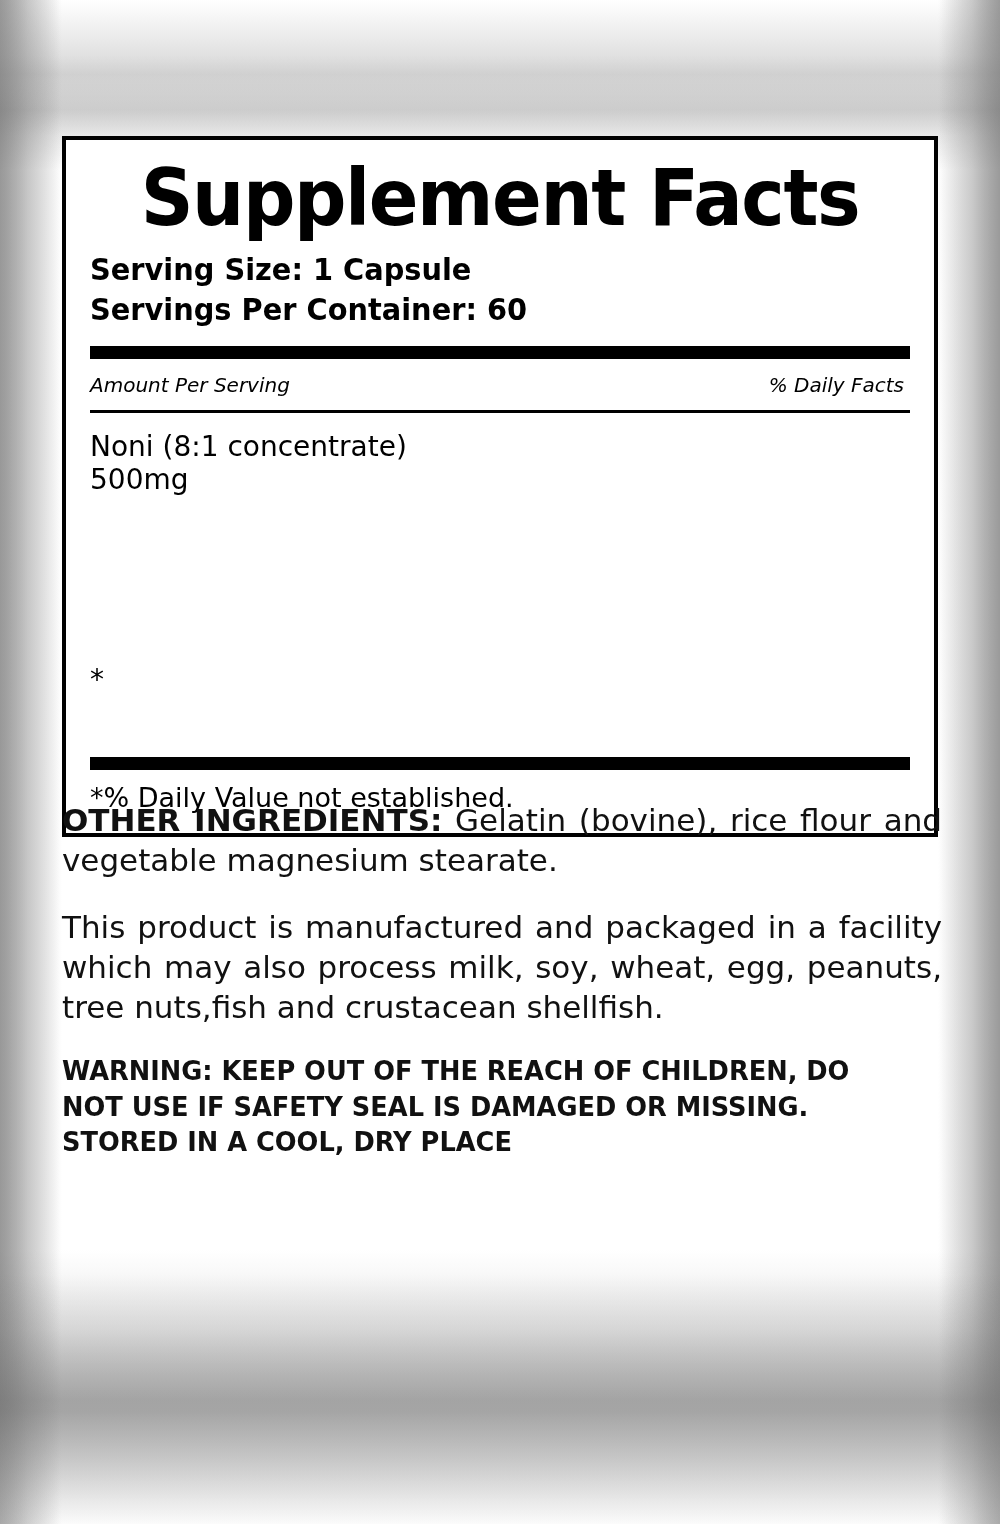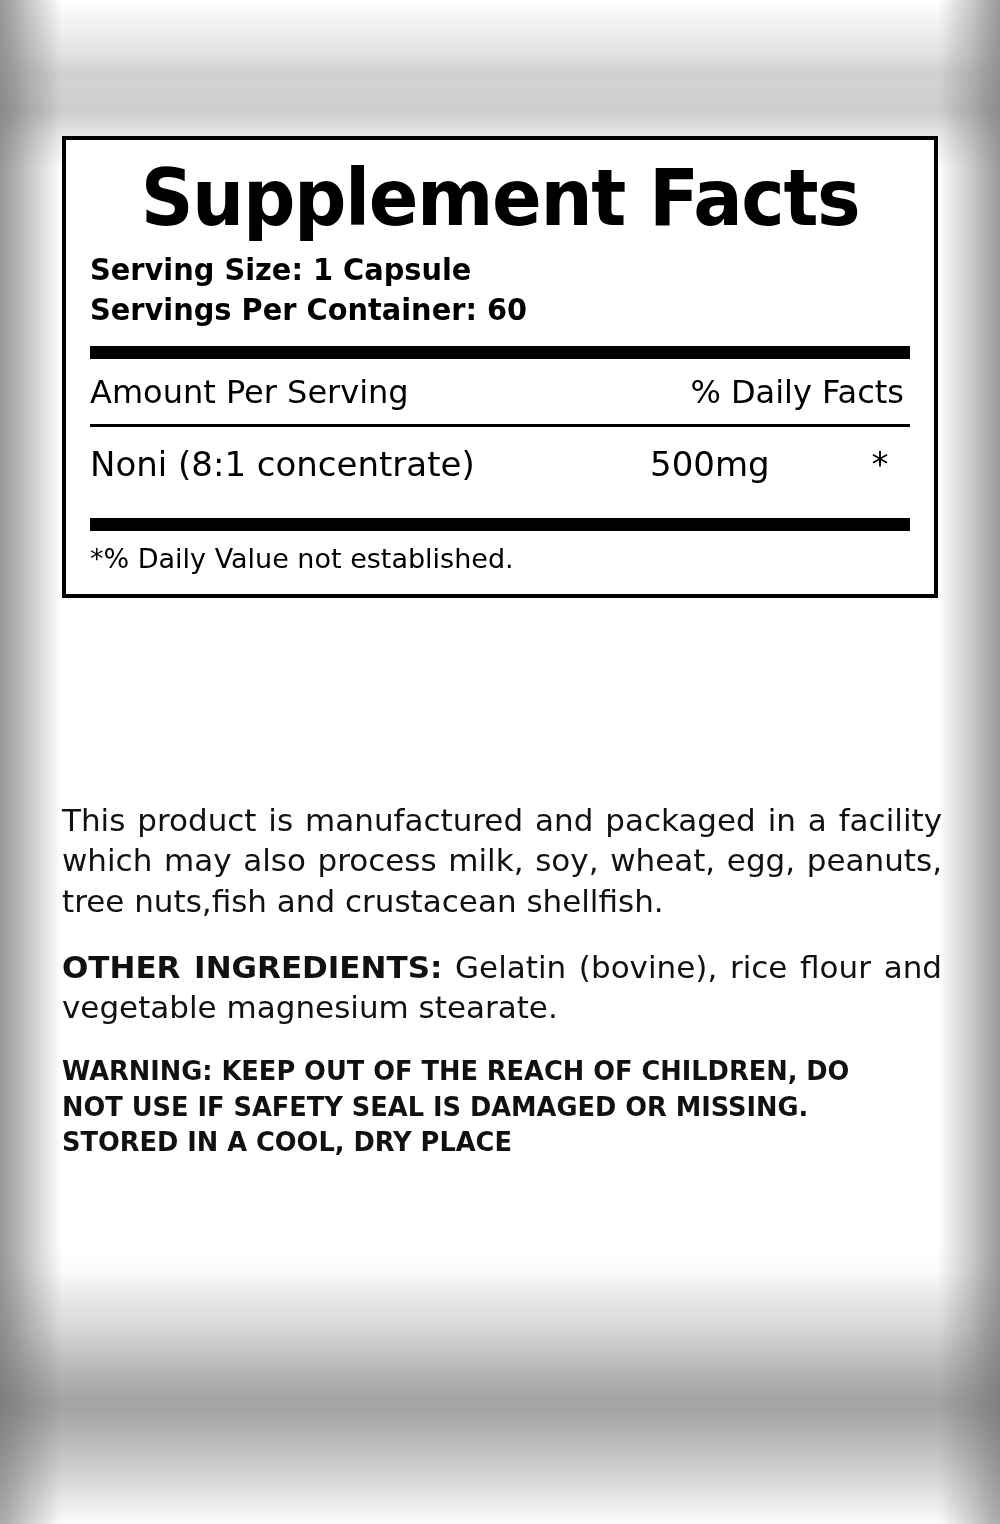--- a/index.html
+++ b/index.html
@@ -116,28 +116,30 @@
   }
 
   .row {
     display: flex;
     align-items: baseline;
     font-family: "DejaVu Sans", sans-serif;
     color: #000;
   }
   .row-header {
     padding: 14px 0 13px 0;
-    font-size: 32px;
+    font-size: 20px;
+    font-style: italic;
   }
   .row-header .col-left { flex: 1 1 auto; }
   .row-header .col-right { flex: 0 0 auto; padding-right: 6px; }
 
   .row-nutrient {
     padding: 17px 0 18px 0;
-    font-size: 34px;
+    font-size: 28px;
+    flex-direction: column;
   }
   .row-nutrient .n-name { flex: 1 1 auto; }
   .row-nutrient .n-amount { flex: 0 0 200px; }
   .row-nutrient .n-dv { flex: 0 0 60px; text-align: center; }
 
   .footnote {
     font-family: "DejaVu Sans", sans-serif;
     font-size: 27px;
     color: #000;
     padding: 12px 0 2px 0;
@@ -204,20 +206,20 @@
       <div class="n-dv">*</div>
     </div>
 
     <div class="rule-thick"></div>
 
     <div class="footnote">*% Daily Value not established.</div>
   </div>
 
   <div class="below">
 
+    <p class="para"><span class="lead">OTHER INGREDIENTS:</span><span> Gelatin (bovine), rice flour and vegetable magnesium stearate.</span></p>
+
     <p class="para">This product is manufactured and packaged in a facility which may also process milk, soy, wheat, egg, peanuts, tree nuts,fish and crustacean shellfish.</p>
-
-    <p class="para"><span class="lead">OTHER INGREDIENTS:</span><span> Gelatin (bovine), rice flour and vegetable magnesium stearate.</span></p>
 
     <p class="para warning">WARNING: KEEP OUT OF THE REACH OF CHILDREN, DO NOT USE IF SAFETY SEAL IS DAMAGED OR MISSING. STORED IN A COOL, DRY PLACE</p>
   </div>
 
 </div>
 
 </body></html>

